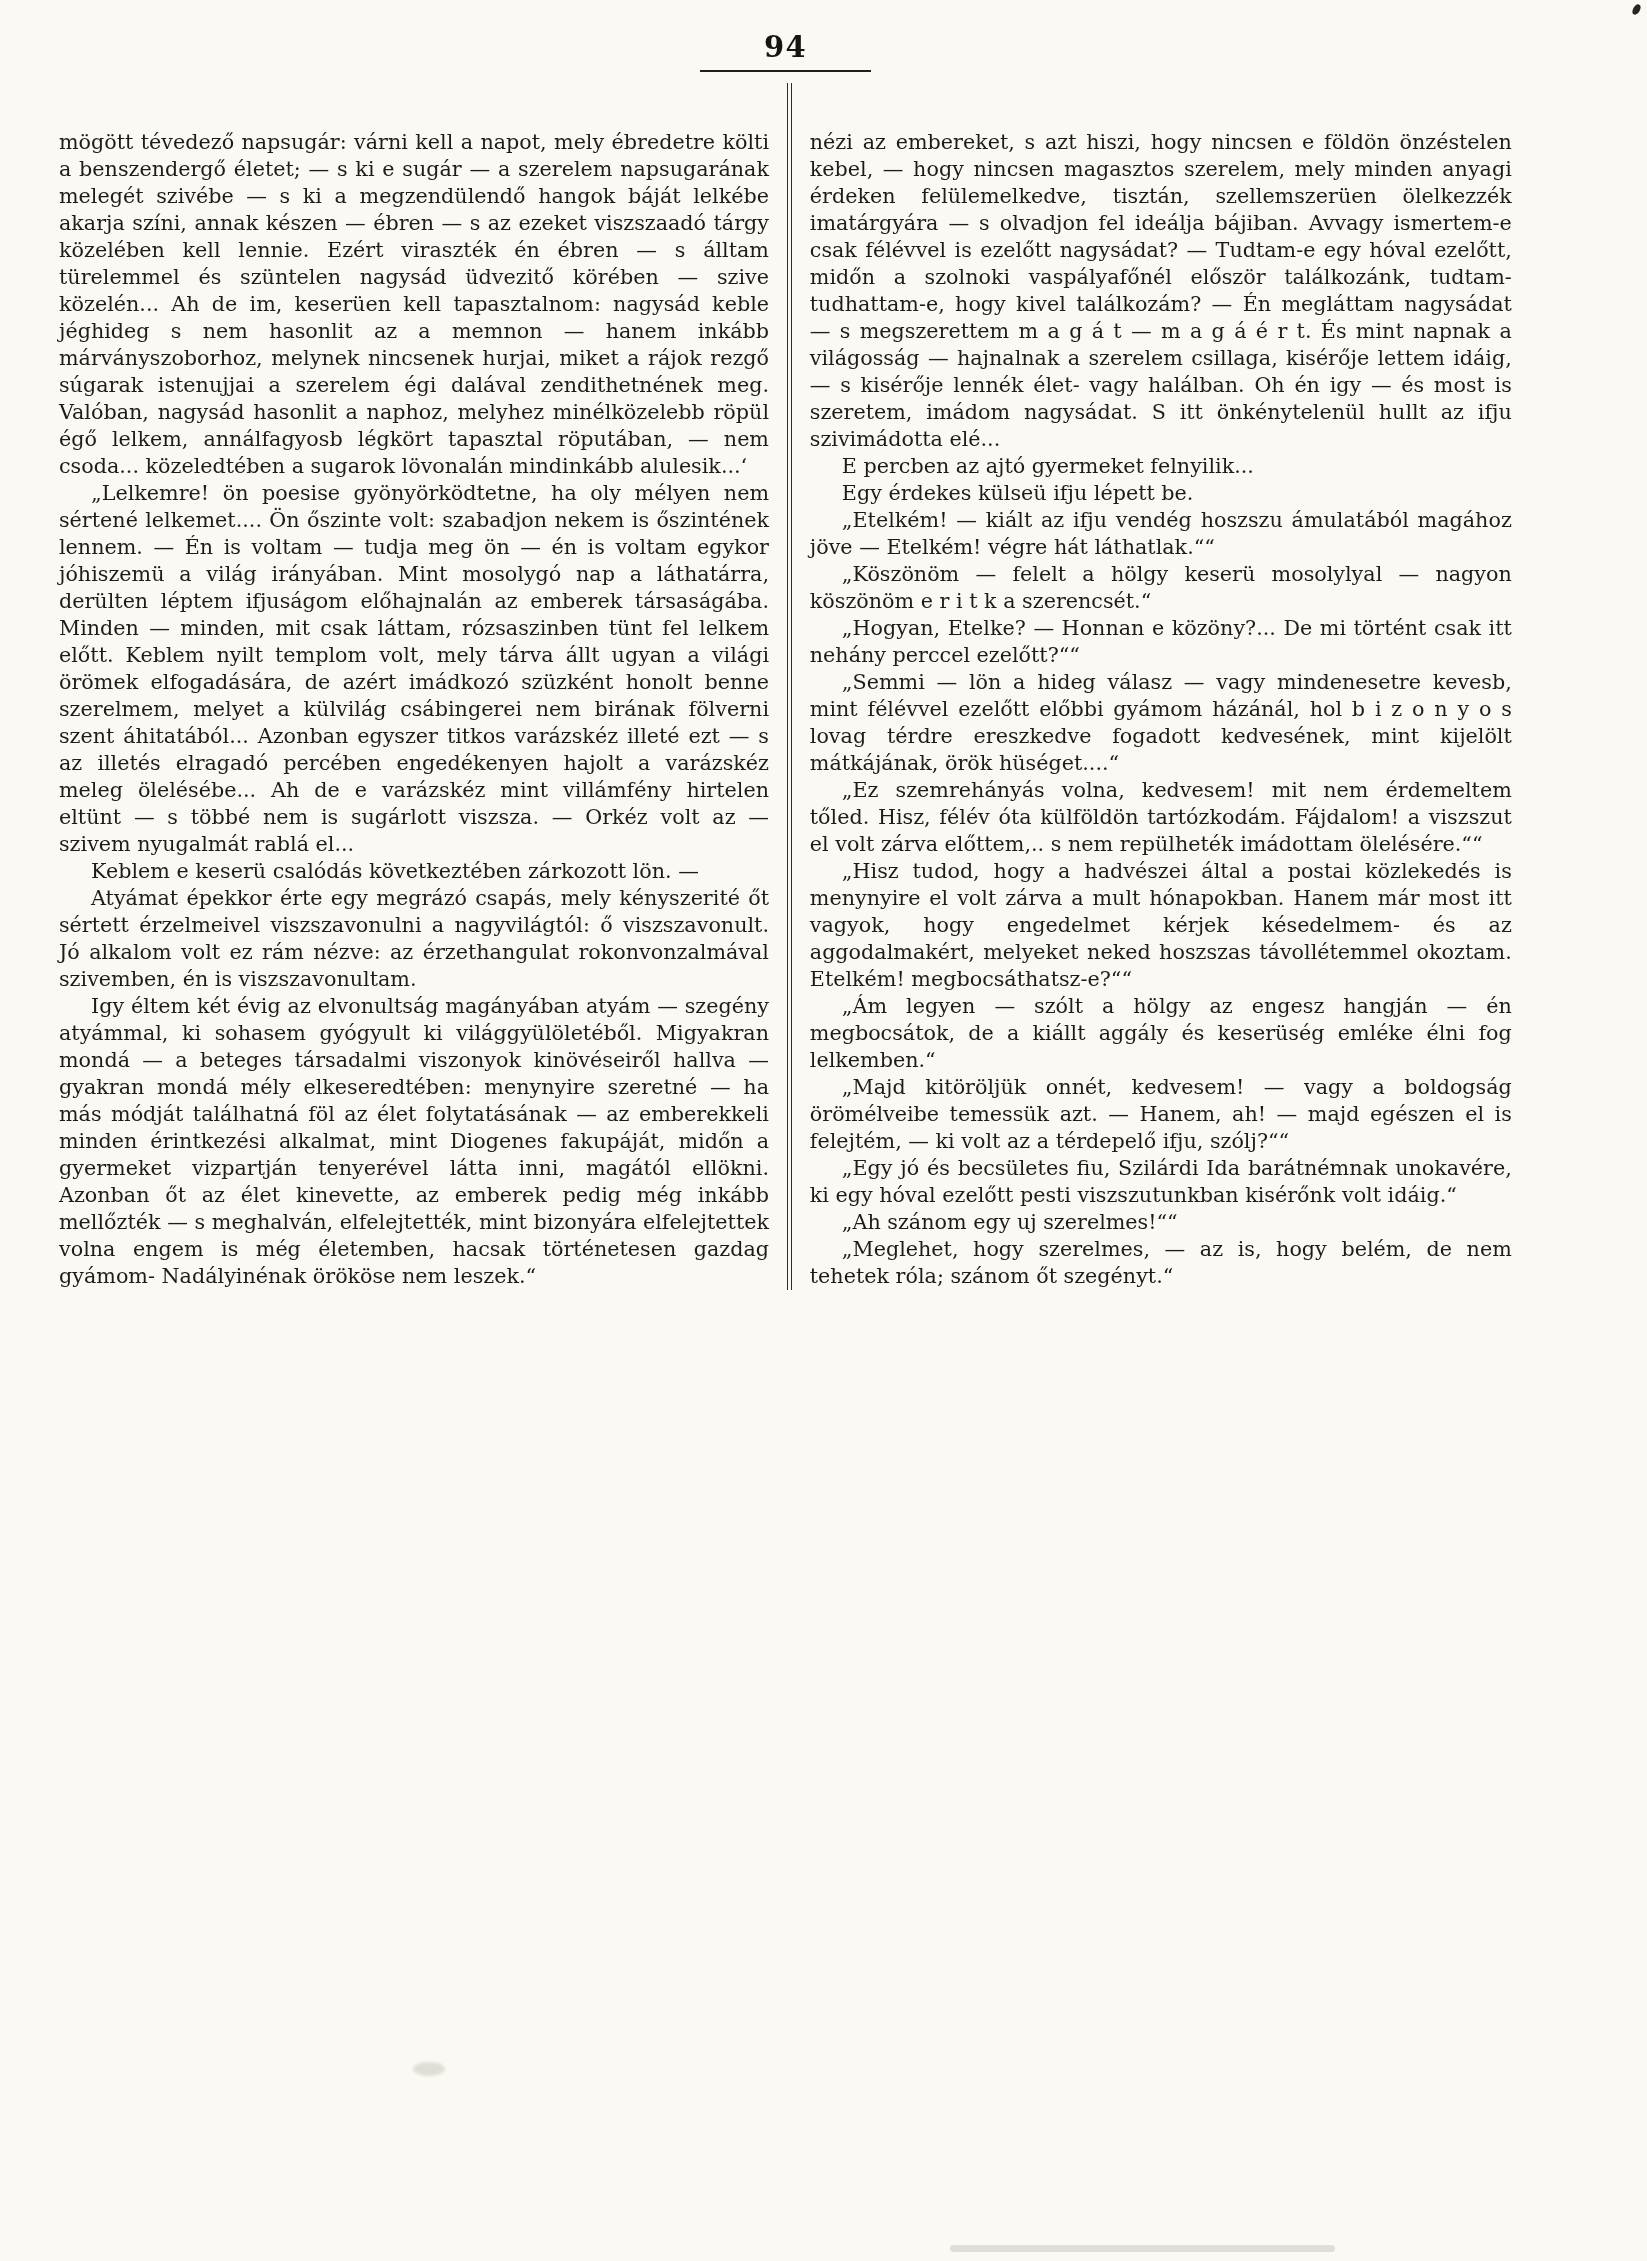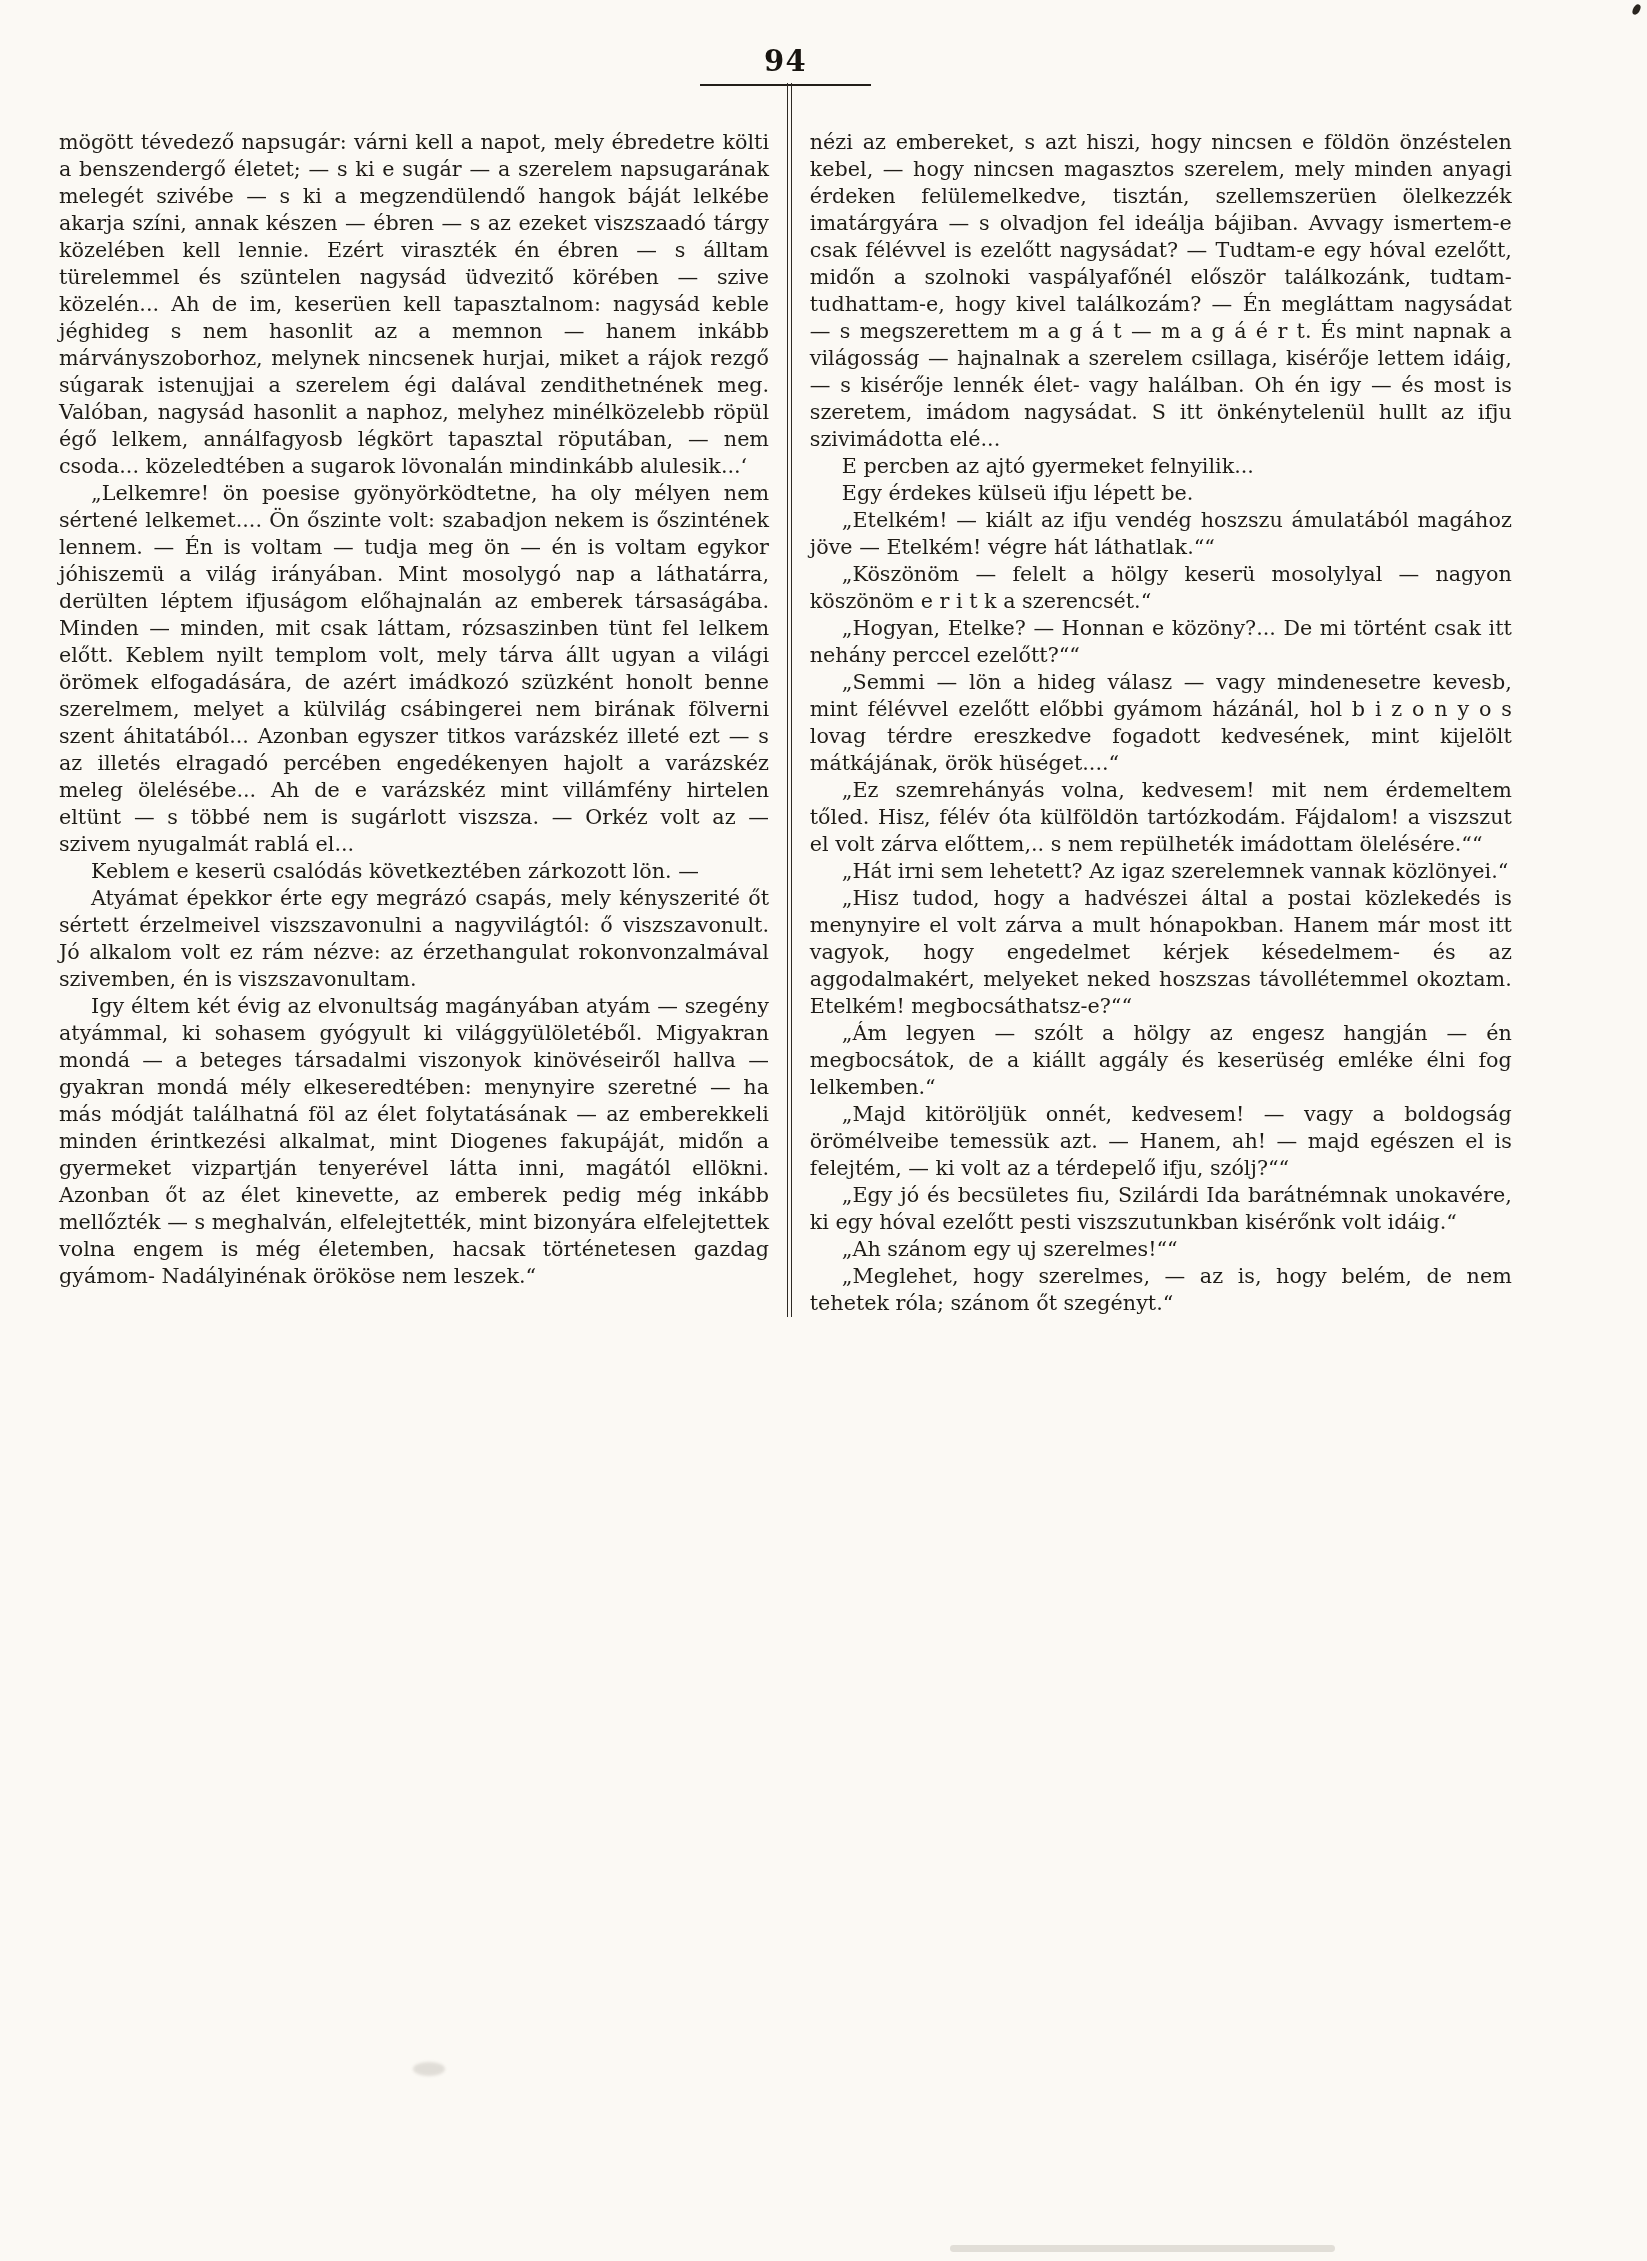--- a/index.html
+++ b/index.html
@@ -12,21 +12,21 @@
   body {
     position: relative;
     background: #fbf9f4;
     color: #1f1c17;
     font-family: "DejaVu Serif", "Liberation Serif", serif;
     overflow: hidden;
   }
 
   .page-header {
     position: absolute;
-    top: 44px;
+    top: 30px;
     left: 59px;
     width: 1453px;
     text-align: center;
   }
 
   .page-number {
     font-size: 29px;
     font-weight: 700;
     letter-spacing: 1.4px;
     color: #181510;
@@ -123,21 +123,20 @@
 
   <div class="col col-right">
     <p class="para noindent">nézi az embereket, s azt hiszi, hogy nincsen e földön önzéstelen kebel, — hogy nincsen magasztos szerelem, mely minden anyagi érdeken felülemelkedve, tisztán, szellemszerüen ölelkezzék imatárgyára — s olvadjon fel ideálja bájiban. Avvagy ismertem-e csak félévvel is ezelőtt nagysádat? — Tudtam-e egy hóval ezelőtt, midőn a szolnoki vaspályafőnél először találkozánk, tudtam- tudhattam-e, hogy kivel találkozám? — Én megláttam nagysádat — s megszerettem m a g á t — m a g á é r t. És mint napnak a világosság — hajnalnak a szerelem csillaga, kisérője lettem idáig, — s kisérője lennék élet- vagy halálban. Oh én igy — és most is szeretem, imádom nagysádat. S itt önkénytelenül hullt az ifju szivimádotta elé...</p>
     <p class="para">E percben az ajtó gyermeket felnyilik...</p>
     <p class="para">Egy érdekes külseü ifju lépett be.</p>
     <p class="para">„Etelkém! — kiált az ifju vendég hoszszu ámulatából magához jöve — Etelkém! végre hát láthatlak.““</p>
     <p class="para">„Köszönöm — felelt a hölgy keserü mosolylyal — nagyon köszönöm e r i t k a szerencsét.“</p>
     <p class="para">„Hogyan, Etelke? — Honnan e közöny?... De mi történt csak itt nehány perccel ezelőtt?““</p>
     <p class="para">„Semmi — lön a hideg válasz — vagy mindenesetre kevesb, mint félévvel ezelőtt előbbi gyámom házánál, hol b i z o n y o s lovag térdre ereszkedve fogadott kedvesének, mint kijelölt mátkájának, örök hüséget....“</p>
     <p class="para">„Ez szemrehányás volna, kedvesem! mit nem érdemeltem tőled. Hisz, félév óta külföldön tartózkodám. Fájdalom! a viszszut el volt zárva előttem,.. s nem repülheték imádottam ölelésére.““</p>
-    <p class="para">„Hát irni sem lehetett? Az igaz szerelemnek vannak közlönyei.“</p>
     <p class="para">„Hisz tudod, hogy a hadvészei által a postai közlekedés is menynyire el volt zárva a mult hónapokban. Hanem már most itt vagyok, hogy engedelmet kérjek késedelmem- és az aggodalmakért, melyeket neked hoszszas távollétemmel okoztam. Etelkém! megbocsáthatsz-e?““</p>
     <p class="para">„Ám legyen — szólt a hölgy az engesz hangján — én megbocsátok, de a kiállt aggály és keserüség emléke élni fog lelkemben.“</p>
     <p class="para">„Majd kitöröljük onnét, kedvesem! — vagy a boldogság örömélveibe temessük azt. — Hanem, ah! — majd egészen el is felejtém, — ki volt az a térdepelő ifju, szólj?““</p>
     <p class="para">„Egy jó és becsületes fiu, Szilárdi Ida barátnémnak unokavére, ki egy hóval ezelőtt pesti viszszutunkban kisérőnk volt idáig.“</p>
     <p class="para">„Ah szánom egy uj szerelmes!““</p>
     <p class="para">„Meglehet, hogy szerelmes, — az is, hogy belém, de nem tehetek róla; szánom őt szegényt.“</p>
   </div>
 
 </main>
 

